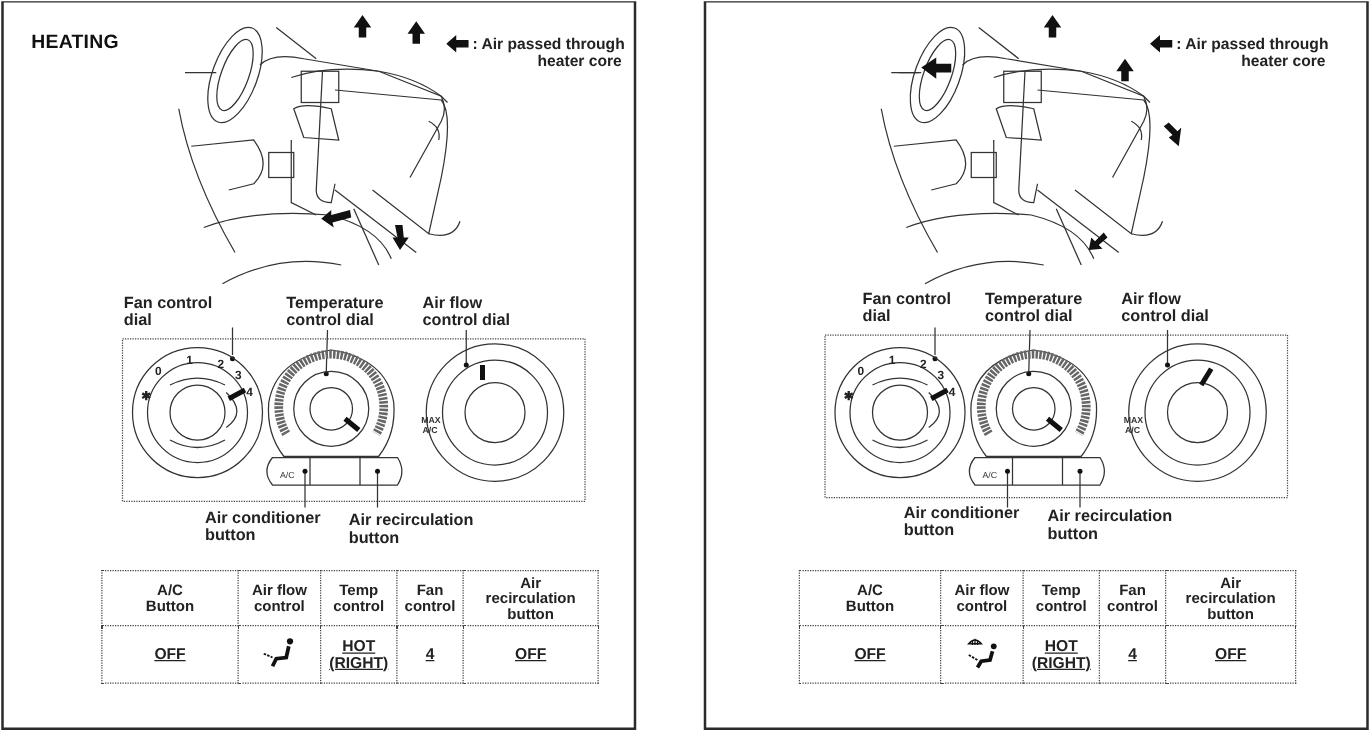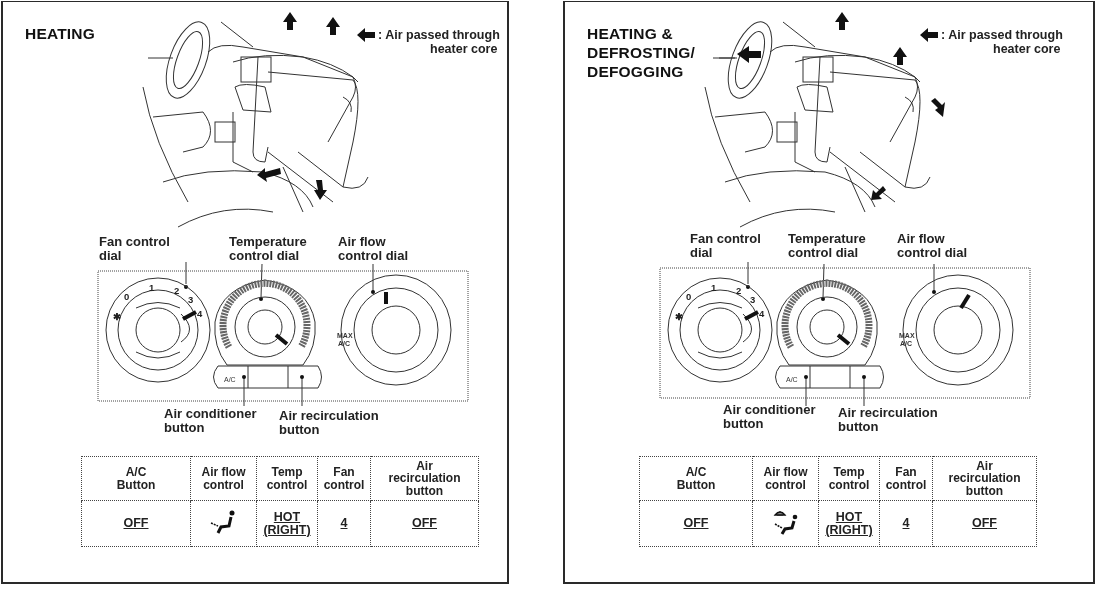--- a/index.html
+++ b/index.html
@@ -197,25 +197,20 @@
             <div>(RIGHT)</div>
           </td>
       <td>4</td>
       <td>OFF</td>
     </tr>
   </tbody>
     </table>
 </div>
 
 <div class="panel right">
-  <div class="title">
-    <div>HEATING &amp;</div>
-    <div>DEFROSTING/</div>
-    <div>DEFOGGING</div>
-  </div>
   <div class="legend" style="left:355px;">
     <svg class="arrow" viewBox="0 0 18 14">
         <polygon points="0,7 8,0 8,4 18,4 18,10 8,10 8,14" fill="#111"></polygon>
       </svg>
     <span class="txt">: Air passed through</span>
     <span class="txt2">heater core</span>
   </div>
 
   <svg class="illus" width="532" height="440">
     <g fill="none" stroke="#333" stroke-width="1">

